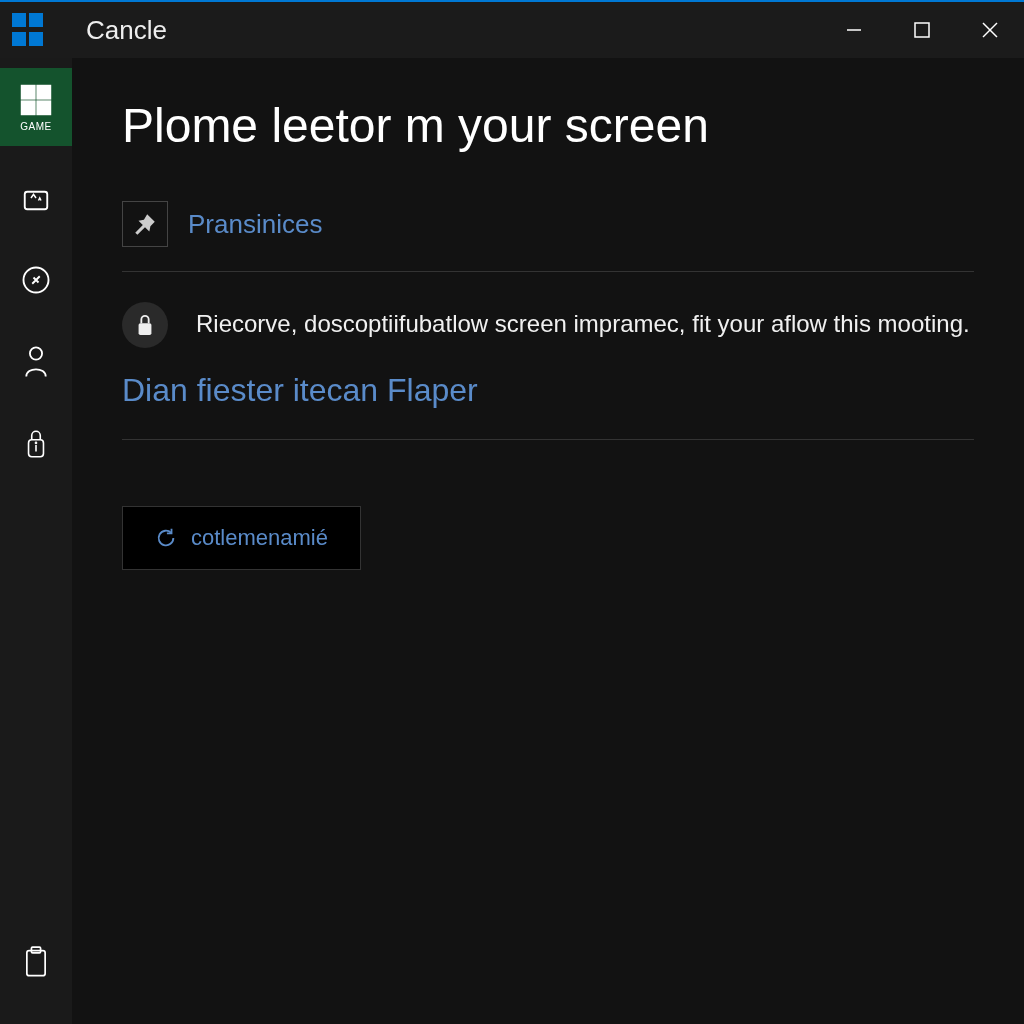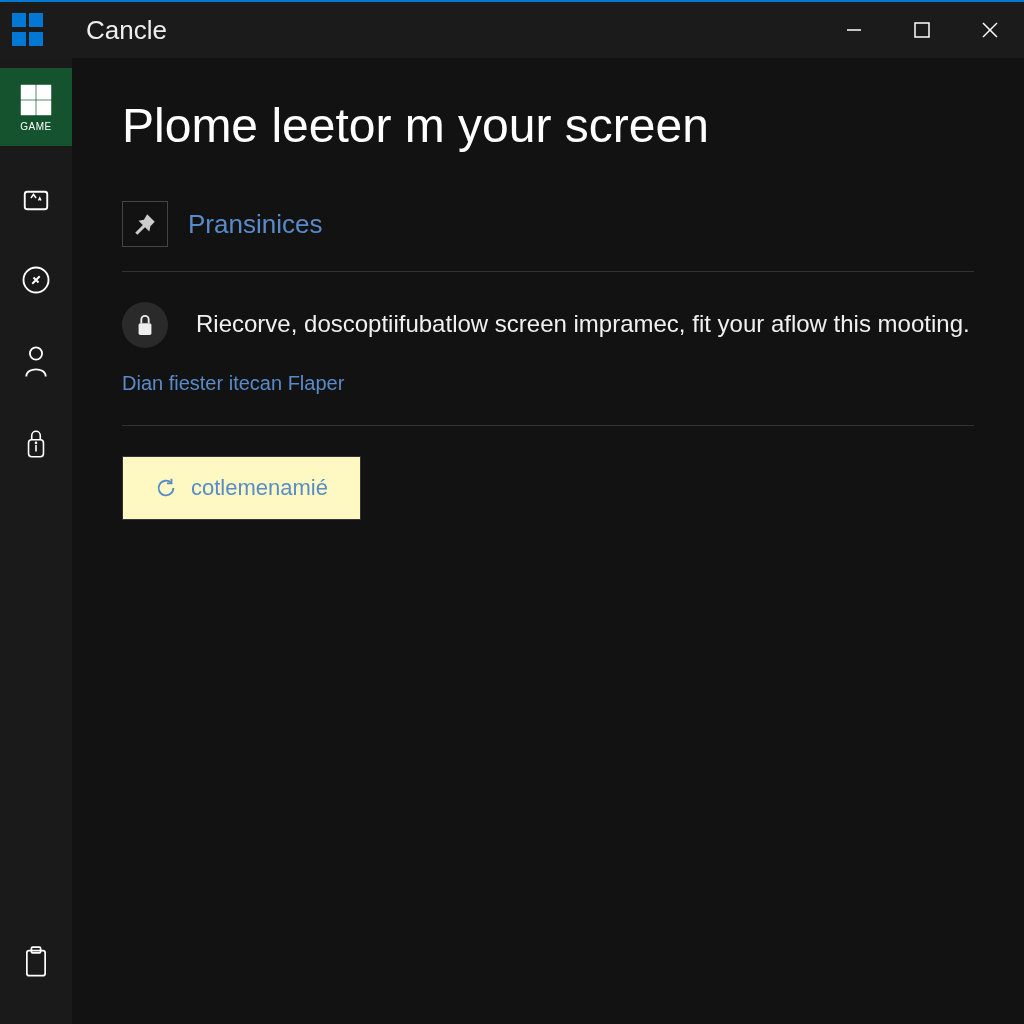--- a/index.html
+++ b/index.html
@@ -160,37 +160,38 @@
     .info-icon-circle svg {
       fill: #eeeeee;
     }
     .info-text {
       font-size: 24px;
       line-height: 1.5;
       color: #f0f0f0;
       padding-top: 4px;
     }
     .link-text {
-      font-size: 20px;
+      font-size: 32px;
       color: #5a8bc9;
       margin-bottom: 30px;
       padding-bottom: 30px;
       border-bottom: 1px solid #333333;
       cursor: pointer;
     }
     .action-button {
       display: inline-flex;
       align-items: center;
       gap: 14px;
       padding: 18px 32px;
-      background: #fef9c3;
+      background: #000000;
       border: 1px solid #333333;
       color: #5a8bc9;
       font-size: 22px;
       cursor: pointer;
+      margin-top: 36px;
     }
     .action-button svg {
       stroke: #5a8bc9;
       fill: none;
       stroke-width: 2;
     }
   </style>
 </head>
 <body>
 

